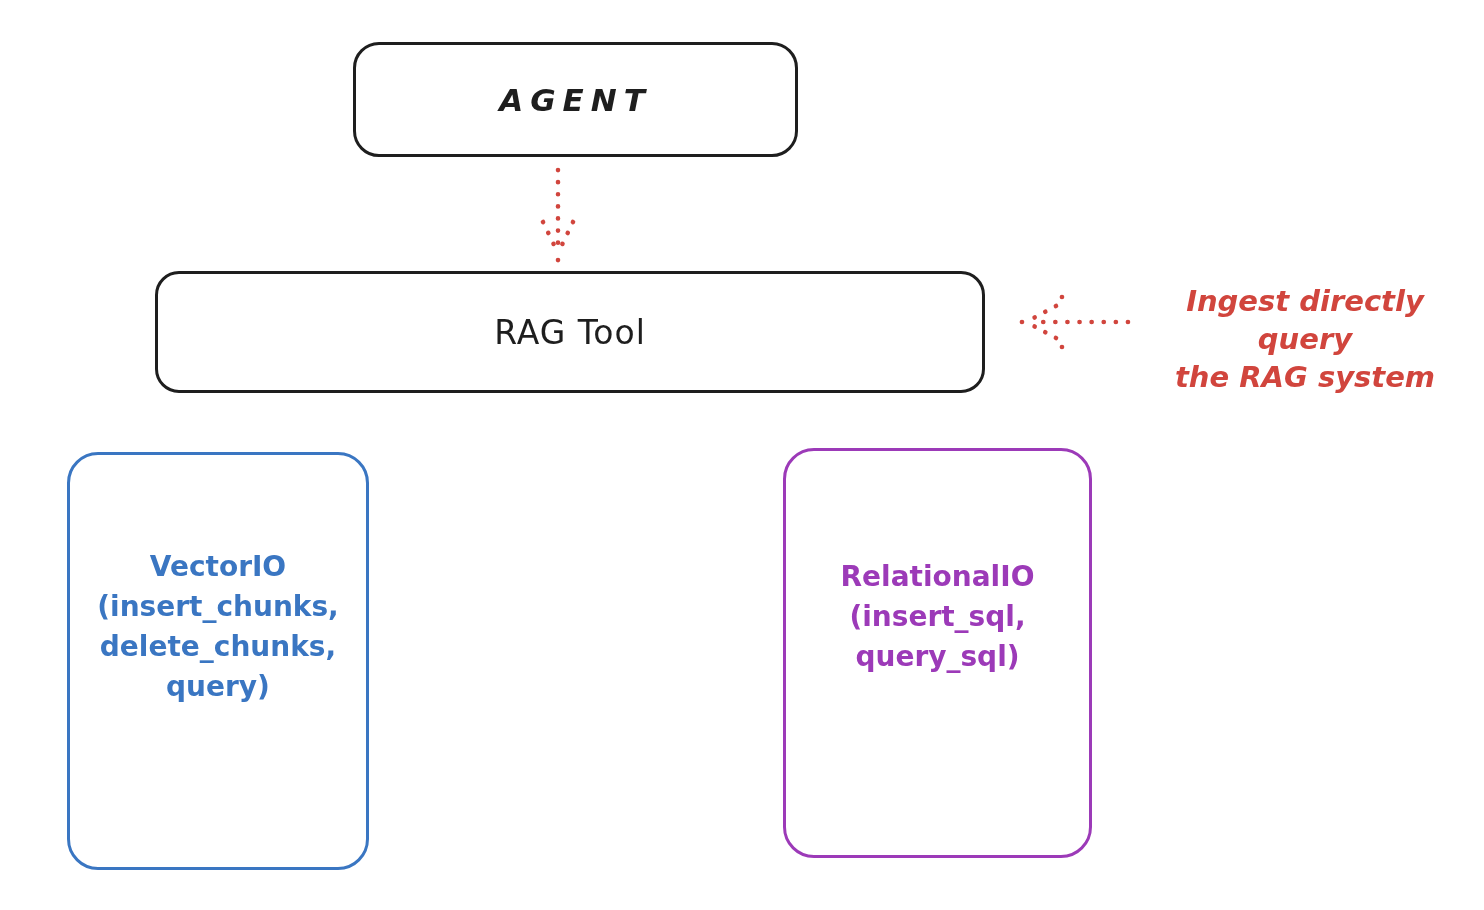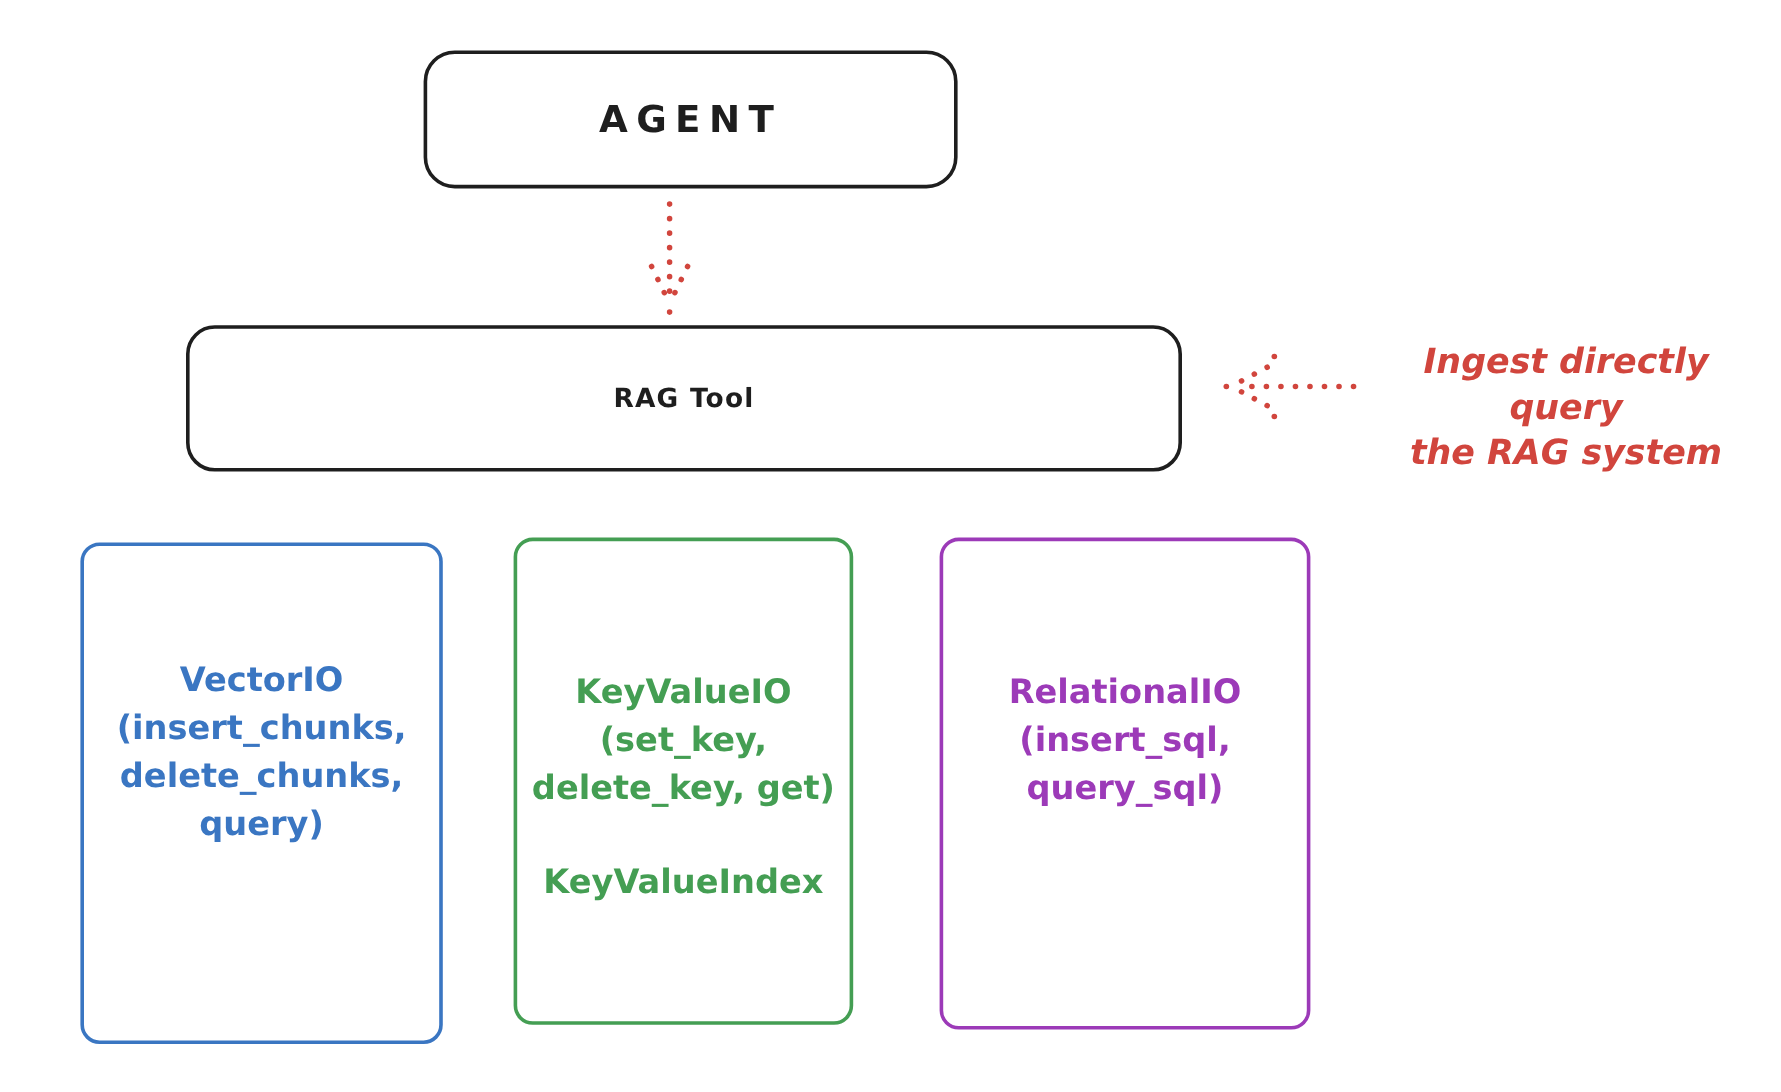--- a/index.html
+++ b/index.html
@@ -28,48 +28,49 @@
   .box-agent {
     left: 353px; top: 42px;
     width: 445px; height: 115px;
     border-radius: 26px;
   }
   .box-agent .label {
     font-size: 31px;
     font-weight: 700;
     letter-spacing: 7px;
     color: #1e1e1e;
+    font-style: italic;
   }
   .box-rag {
     left: 155px; top: 271px;
     width: 830px; height: 122px;
     border-radius: 24px;
   }
   .box-rag .label {
-    font-size: 22px;
-    font-weight: 700;
+    font-size: 33px;
+    font-weight: 400;
     letter-spacing: 1px;
     color: #1e1e1e;
   }
   .annotation-text {
     position: absolute;
     left: 1135px; top: 282px;
     width: 340px;
     text-align: center;
     font-size: 29px;
     line-height: 38px;
     font-weight: 700;
     white-space: pre-line;
     color: var(--c, #d1453d);
     font-style: italic;
   }
   .storage-box {
     position: absolute;
     border: 3.5px solid var(--c, #555);
-    border-radius: 16px;
+    border-radius: 31px;
     background: #ffffff;
     box-sizing: border-box;
     display: flex;
     flex-direction: column;
     align-items: center;
     color: var(--c, #555);
     text-align: center;
     font-weight: 600;
   }
   .storage-box .methods {
@@ -132,26 +133,20 @@
     </g>
   </svg>
 
   <div class="storage-box box-vector" style="--c: #3a76c2;">
     <div class="methods">VectorIO
 (insert_chunks,
 delete_chunks,
 query)</div>
   </div>
 
-  <div class="storage-box box-keyvalue" style="--c: #449e53;">
-    <div class="methods">KeyValueIO
-(set_key,
-delete_key, get)</div>
-    <div class="index-label">KeyValueIndex</div>
-  </div>
 
   <div class="storage-box box-relational" style="--c: #9c3ab8;">
     <div class="methods">RelationalIO
 (insert_sql,
 query_sql)</div>
   </div>
 
 </div>
 
 </body></html>

